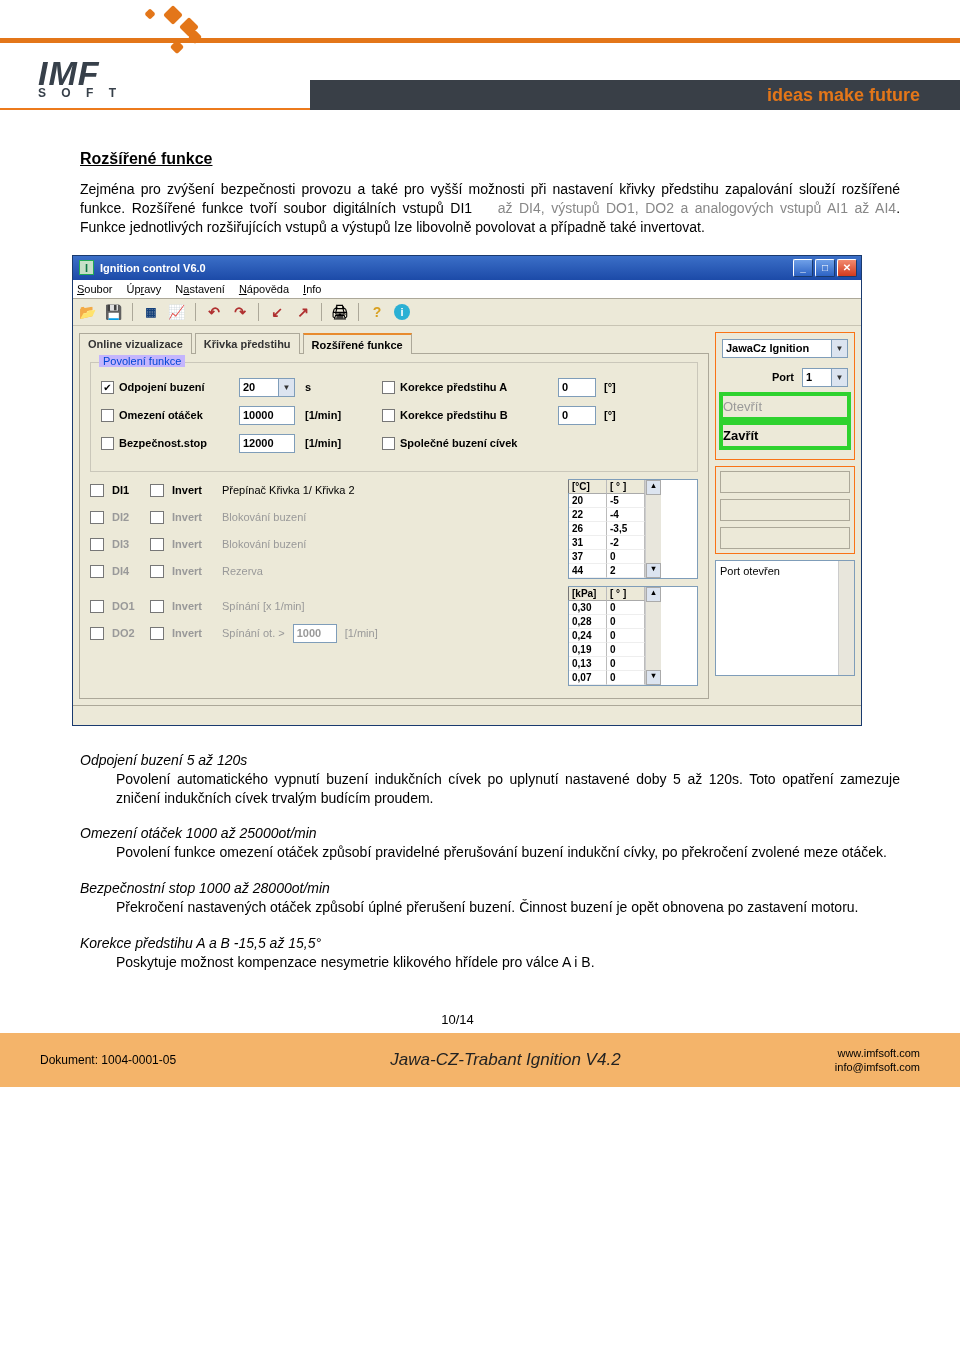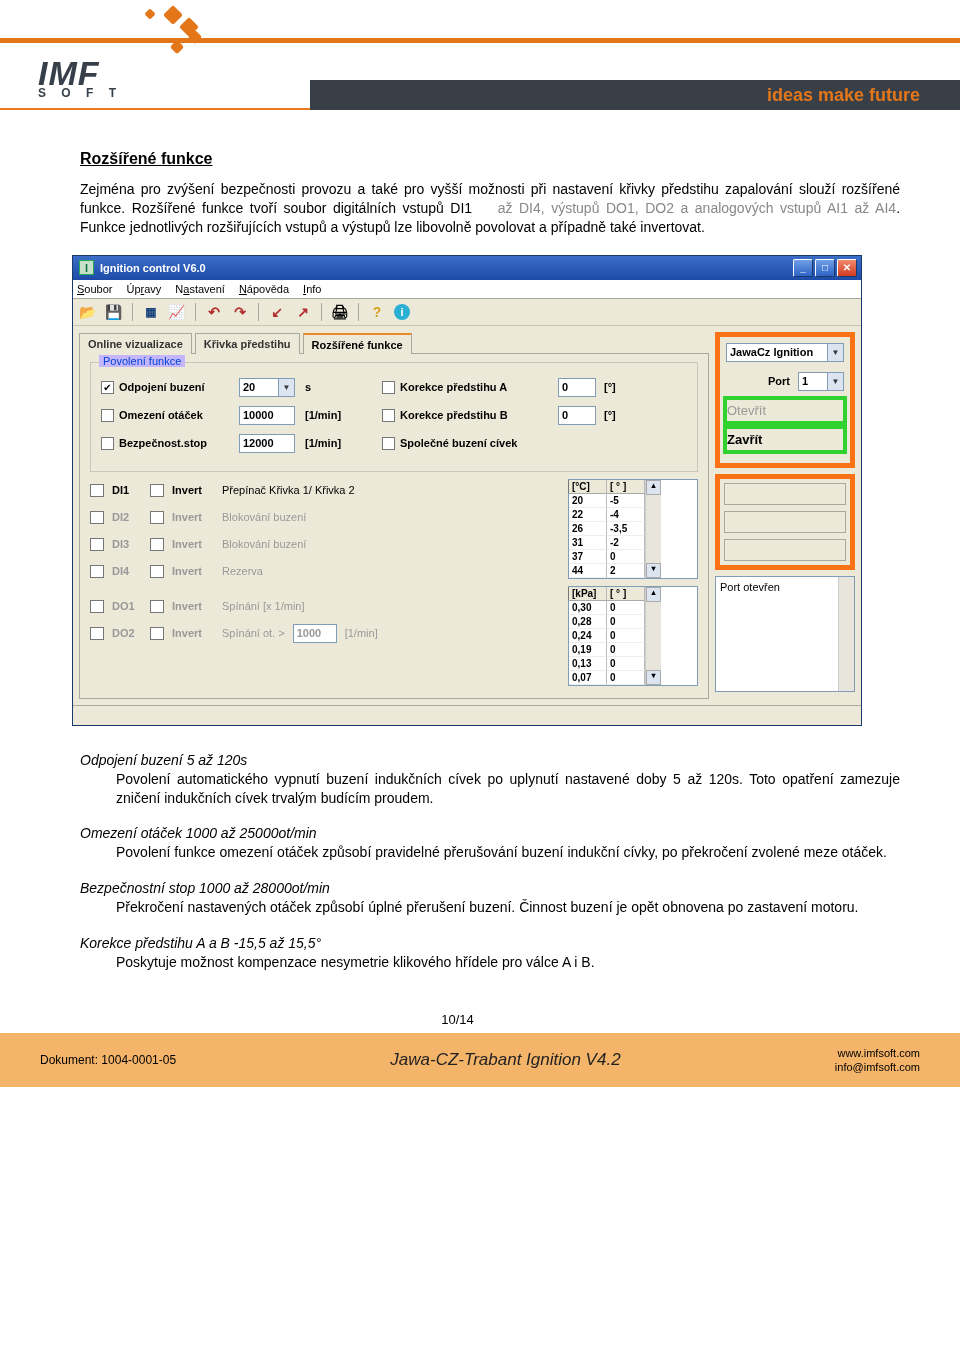--- a/index.html
+++ b/index.html
@@ -294,21 +294,21 @@
     border-right: 1px solid #bbb; border-bottom: 1px solid #eee;
     padding: 1px 3px; text-align: left;
   }
   .mtcell.h { background: #ece9d8; border-bottom: 1px solid #aaa; }
   .mtcell.c-a { width: 38px; }
   .mtcell.c-b { width: 38px; }
   .scrollbar { width: 16px; background: #e8e6dc; border-left: 1px solid #ccc; display:flex; flex-direction:column; }
   .scrollbar .sbbtn { height: 15px; background: #dce4f0; border:1px solid #aaa; font-size:8px; text-align:center; }
   .scrollbar .sbtrack { flex:1; }
   .right-box {
-    border: 5px solid #f97316;
+    border: 1px solid #f97316;
     padding: 6px;
     background: #ece9d8;
   }
   .right-box .combo .input { width: 100%; }
   .port-row { display:flex; align-items:center; gap:8px; margin:10px 0 8px; justify-content:flex-end; }
   .xpbtn {
     border: 1px solid #7a7a7a;
     background: #ece9d8;
     height: 23px; line-height: 21px;
     margin-bottom: 6px;

